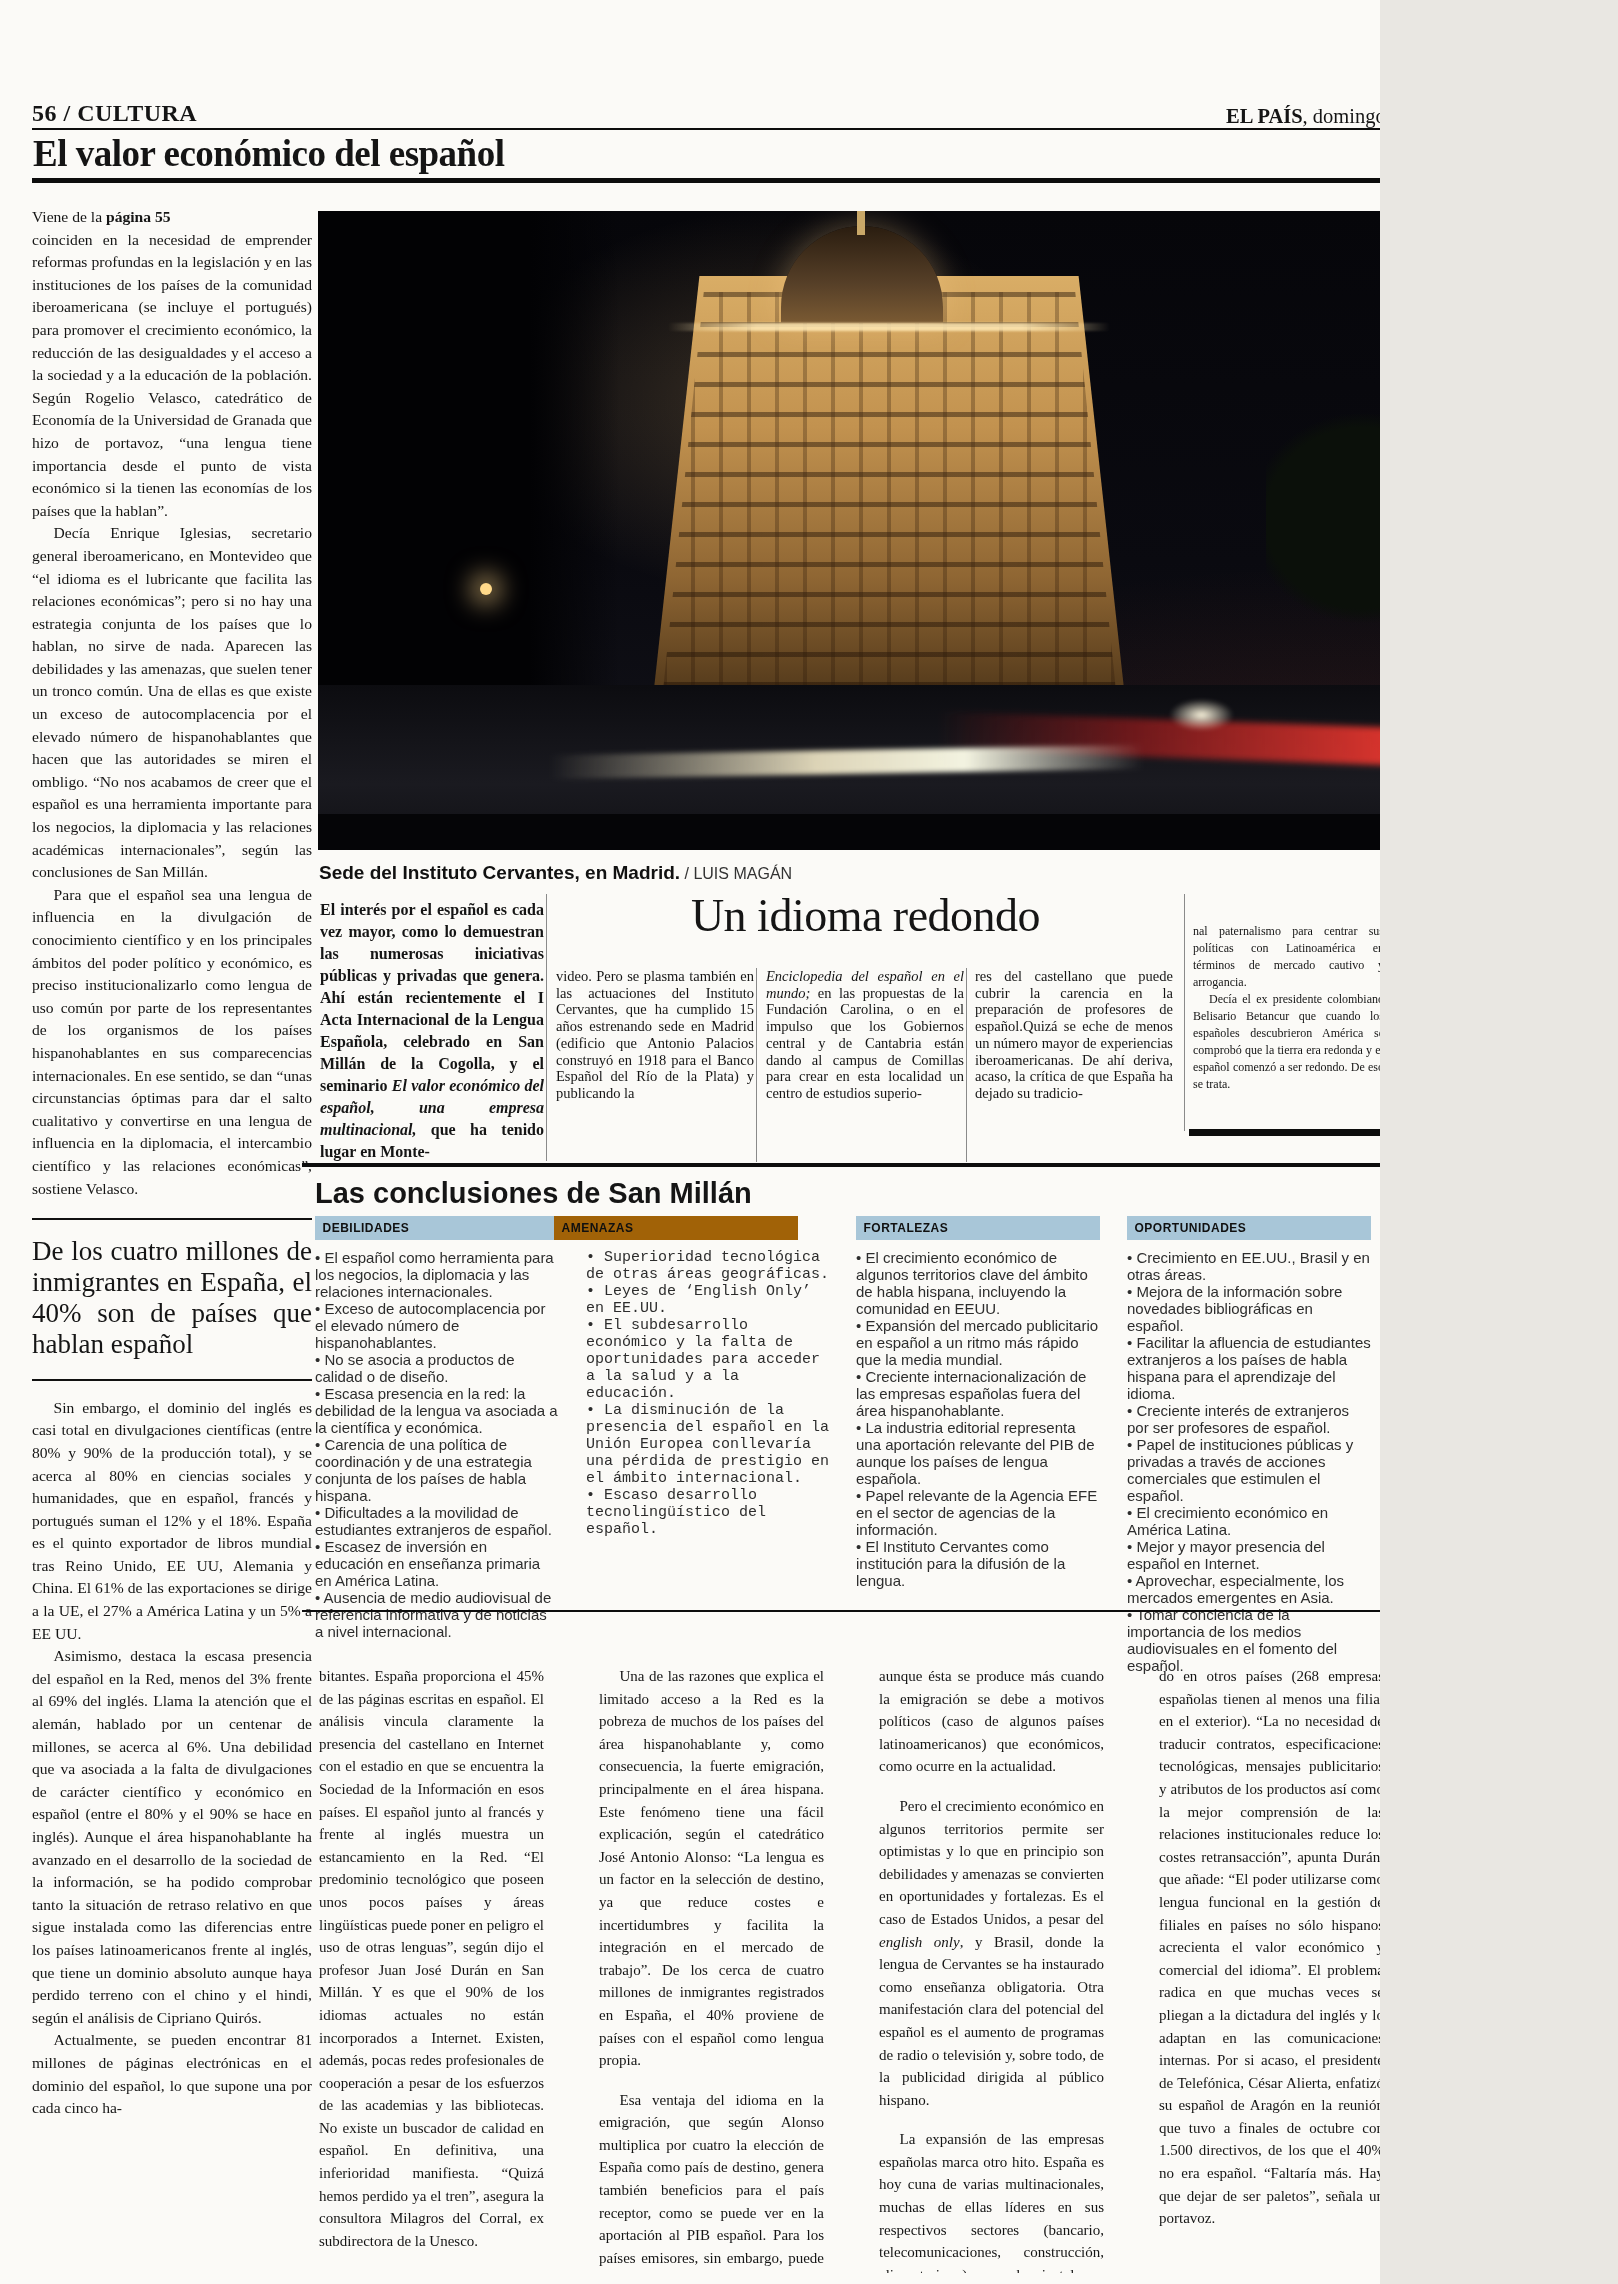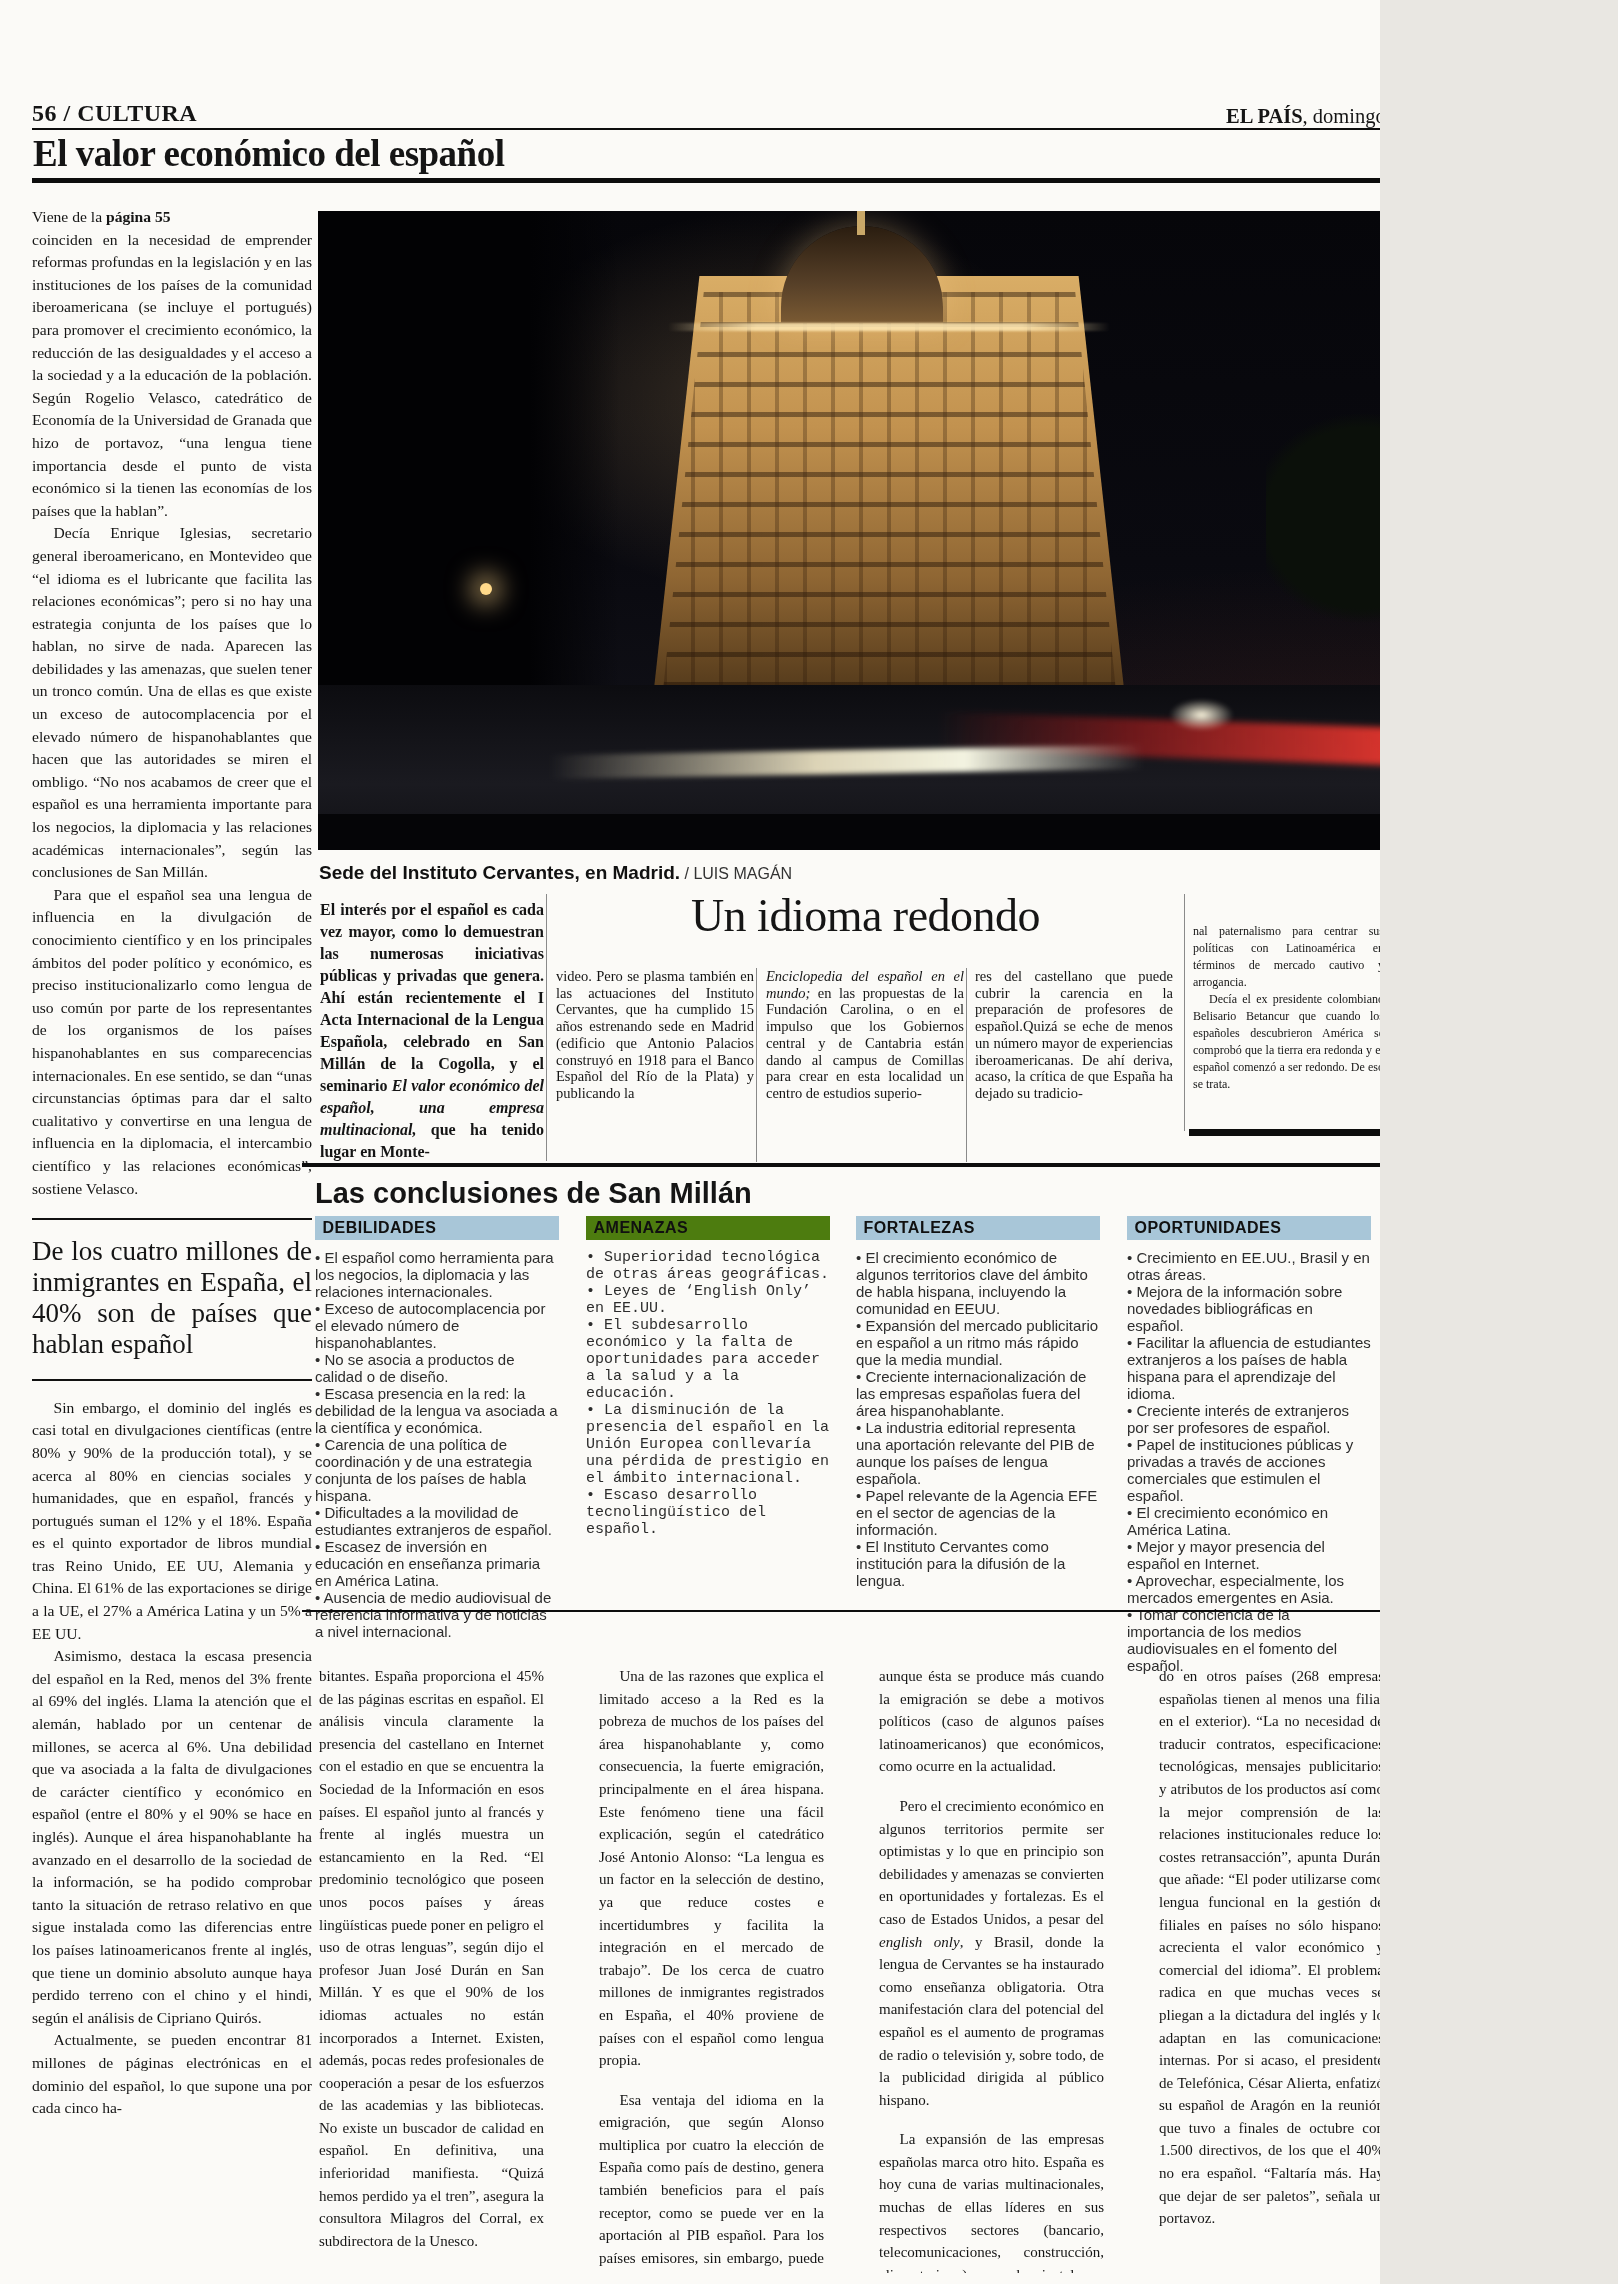--- a/index.html
+++ b/index.html
@@ -32,21 +32,21 @@
   .feat-intro{width:224px;font-size:16px;line-height:22px;font-weight:bold;}
   .feat-intro .it{font-style:italic;}
   h2.feat-headline{margin:0;width:619px;text-align:center;font-weight:normal;font-size:46px;line-height:52px;letter-spacing:-0.5px;}
   .featcol{width:198px;font-size:14.5px;line-height:16.7px;}
   .featcol p{margin:0;}
   .featcol p.indent{text-indent:16px;}
   .featcol .it{font-style:italic;}
   .endrule{background:#0d0d0d;}
   
   .swot-title{font-family:"Liberation Sans",sans-serif;font-weight:bold;font-size:29px;letter-spacing:0;}
-  .swot-header{font-family:"Liberation Sans",sans-serif;font-weight:bold;font-size:16px;letter-spacing:0.5px;height:24px;line-height:24px;padding-left:7.5px;color:#101010;}
+  .swot-header{font-family:"Liberation Sans",sans-serif;font-weight:bold;font-size:12px;letter-spacing:0.5px;height:24px;line-height:24px;padding-left:7.5px;color:#101010;}
   .swot-list{list-style:none;margin:0;padding:0;font-family:"Liberation Sans",sans-serif;font-size:15px;line-height:17px;color:#2d2d2d;}
   .swot-list li{margin:0 0 0 0;padding:0;}
   .swot-list li::before{content:"• ";}
   .swot-credit{font-family:"Liberation Sans",sans-serif;font-weight:bold;font-size:14.5px;text-align:right;color:#111;}
   
   .botcol{width:259px;font-size:15px;line-height:22.6px;}
   .botcol p{margin:17px;}
   .botcol p.indent{text-indent:20.5px;}
   .botcol .it{font-style:italic;}
   
@@ -139,21 +139,21 @@
     <li>El español como herramienta para los negocios, la diplomacia y las relaciones internacionales.</li>
     <li>Exceso de autocomplacencia por el elevado número de hispanohablantes.</li>
     <li>No se asocia a productos de calidad o de diseño.</li>
     <li>Escasa presencia en la red: la debilidad de la lengua va asociada a la científica y económica.</li>
     <li>Carencia de una política de coordinación y de una estrategia conjunta de los países de habla hispana.</li>
     <li>Dificultades a la movilidad de estudiantes extranjeros de español.</li>
     <li>Escasez de inversión en educación en enseñanza primaria en América Latina.</li>
     <li>Ausencia de medio audiovisual de referencia informativa y de noticias a nivel internacional.</li>
   </ul>
 
-  <div class="abs swot-header" style="left: 586px; top: 1216px; width: 236px; background: #4d7c0f;">AMENAZAS</div>
+  <div class="abs swot-header" style="left: 554px; top: 1216px; width: 236px; background: #a16207;">AMENAZAS</div>
   <ul class="abs swot-list" style="left:586px;top:1249px;width:244px;font-family:Liberation Mono, monospace;">
     <li>Superioridad tecnológica de otras áreas geográficas.</li>
     <li>Leyes de ‘English Only’ en EE.UU.</li>
     <li>El subdesarrollo económico y la falta de oportunidades para acceder a la salud y a la educación.</li>
     <li>La disminución de la presencia del español en la Unión Europea conllevaría una pérdida de prestigio en el ámbito internacional.</li>
     <li>Escaso desarrollo tecnolingüístico del español.</li>
   </ul>
 
   <div class="abs swot-header" style="left: 856px; top: 1216px; width: 236px; background: rgb(168, 198, 216);">FORTALEZAS</div>
   <ul class="abs swot-list" style="left:856px;top:1249px;width:244px;">

